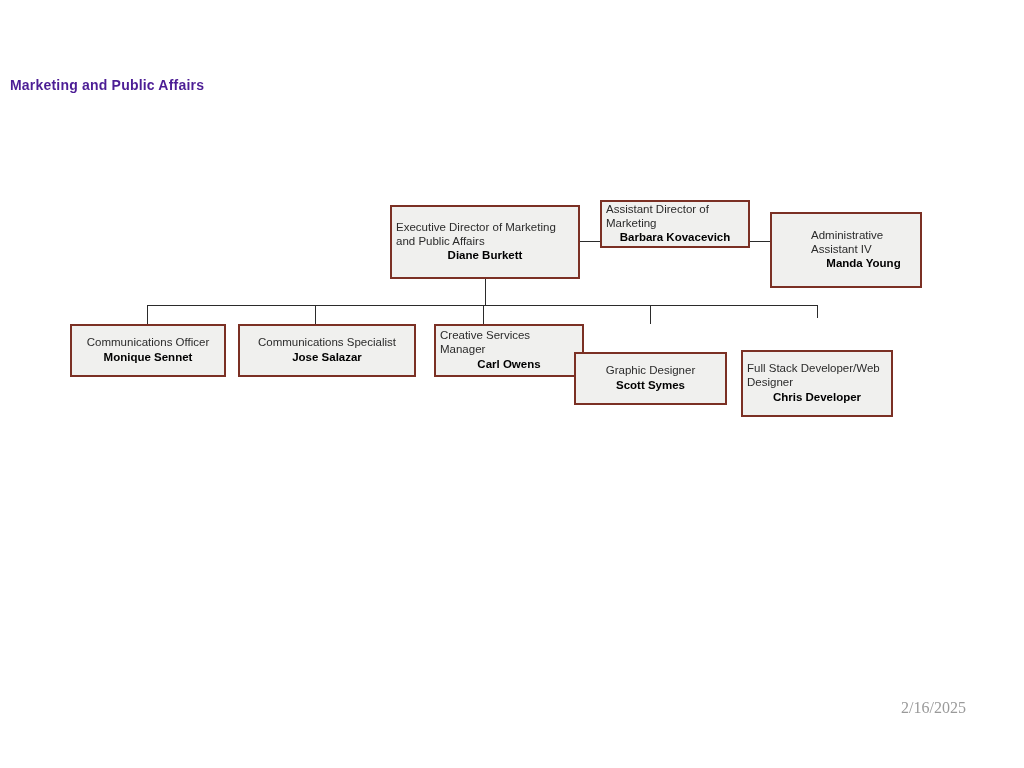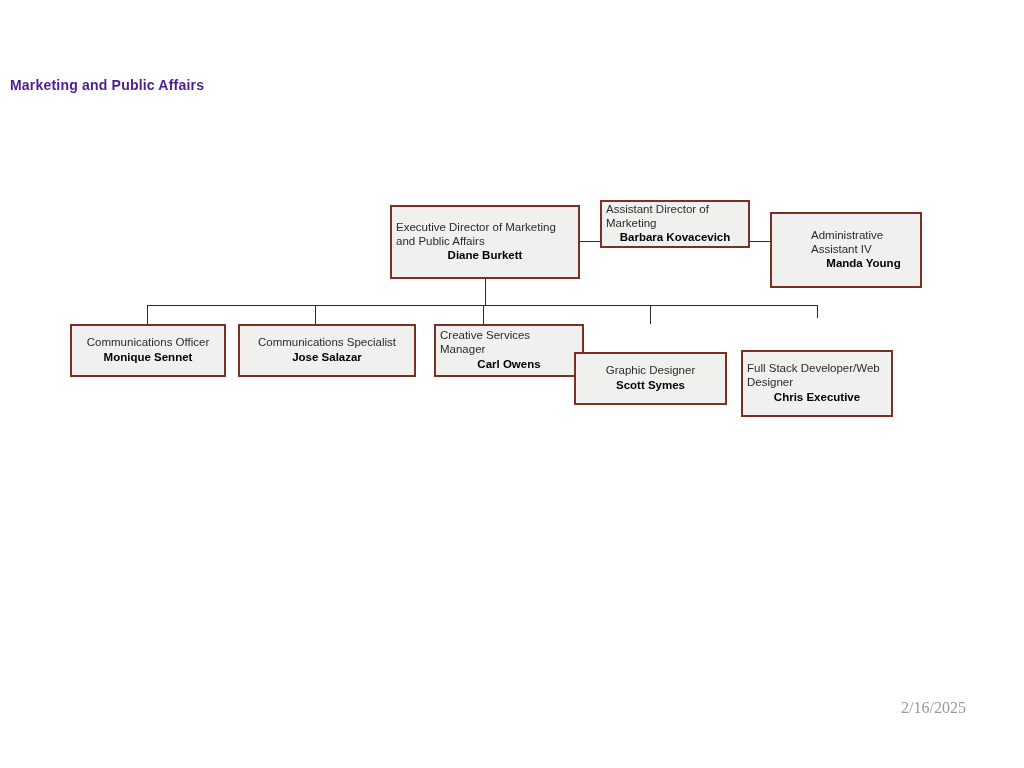--- a/index.html
+++ b/index.html
@@ -148,21 +148,21 @@
     <div class="person">Carl Owens</div>
   </div>
 
   <div class="node" id="node-graphic-designer">
     <div class="role">Graphic Designer</div>
     <div class="person">Scott Symes</div>
   </div>
 
   <div class="node" id="node-full-stack-dev">
     <div class="role">Full Stack Developer/Web Designer</div>
-    <div class="person">Chris Executive</div>
+    <div class="person">Chris Developer</div>
   </div>
 
   <div class="line h" id="link-exec-to-asst"></div>
   <div class="line h" id="link-asst-to-admin"></div>
 
   <div class="line v" id="link-exec-down"></div>
   <div class="line h" id="bus-horizontal"></div>
 
   <div class="line v" id="drop-comm-officer"></div>
   <div class="line v" id="drop-comm-specialist"></div>

